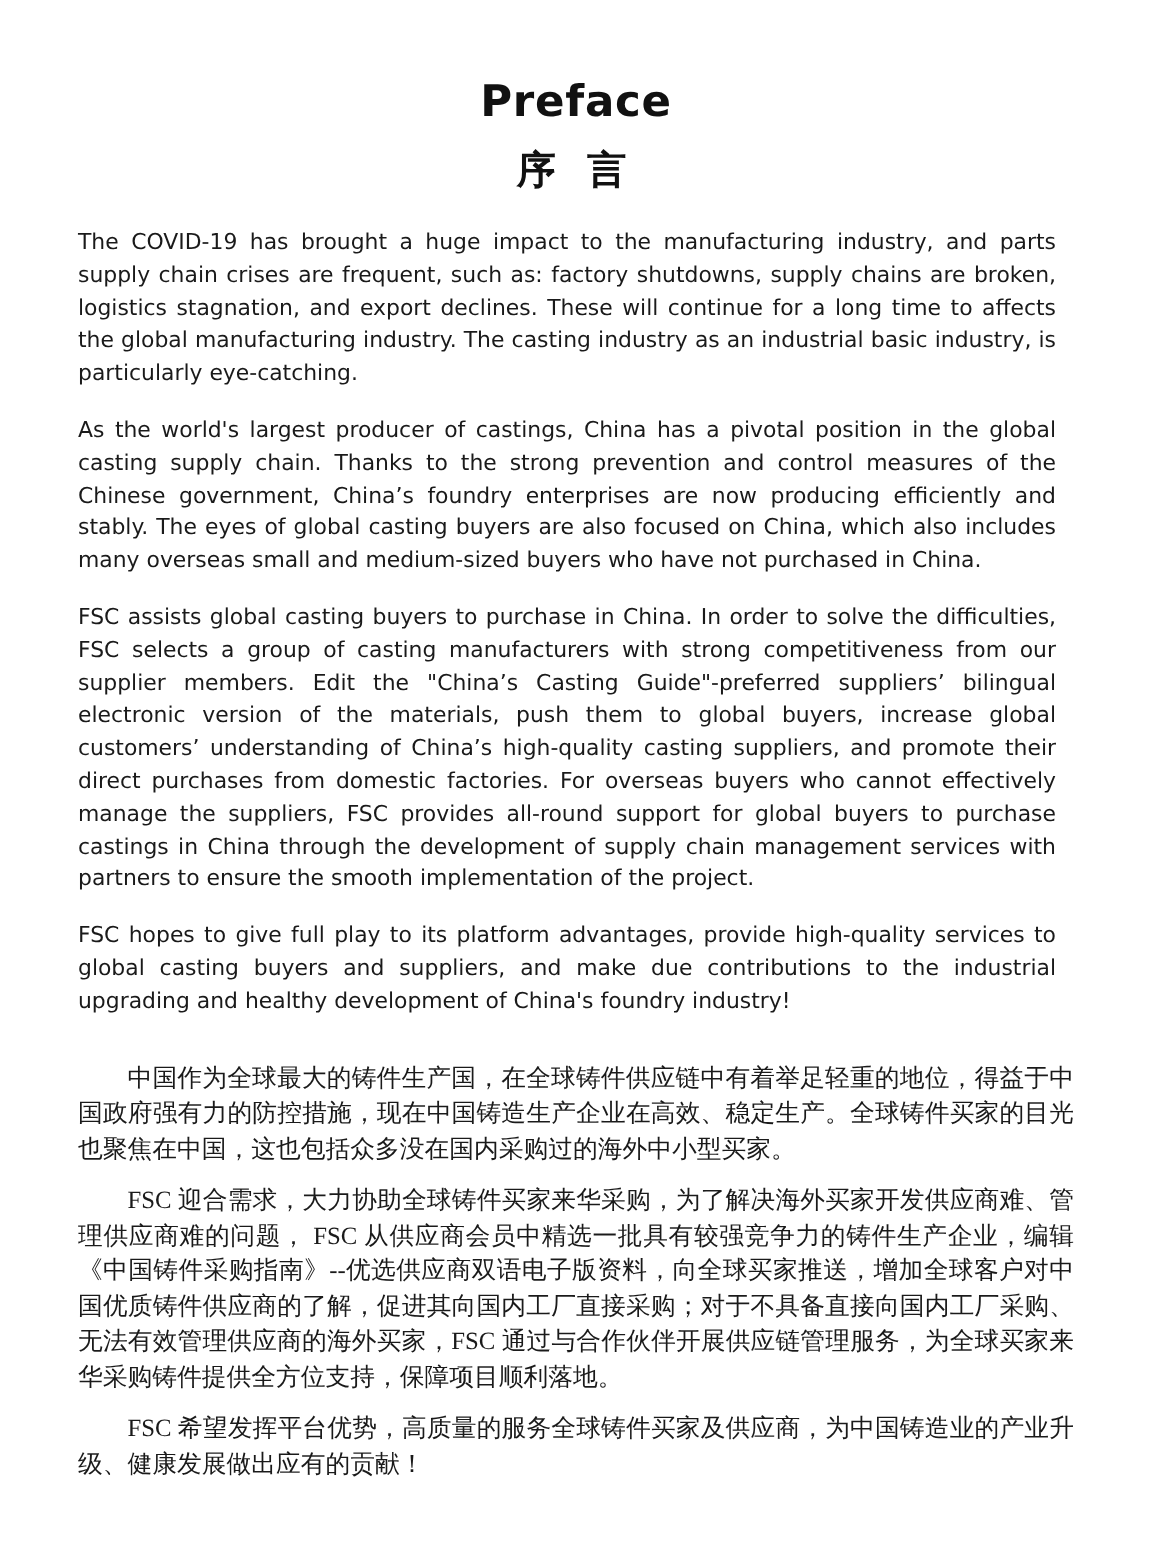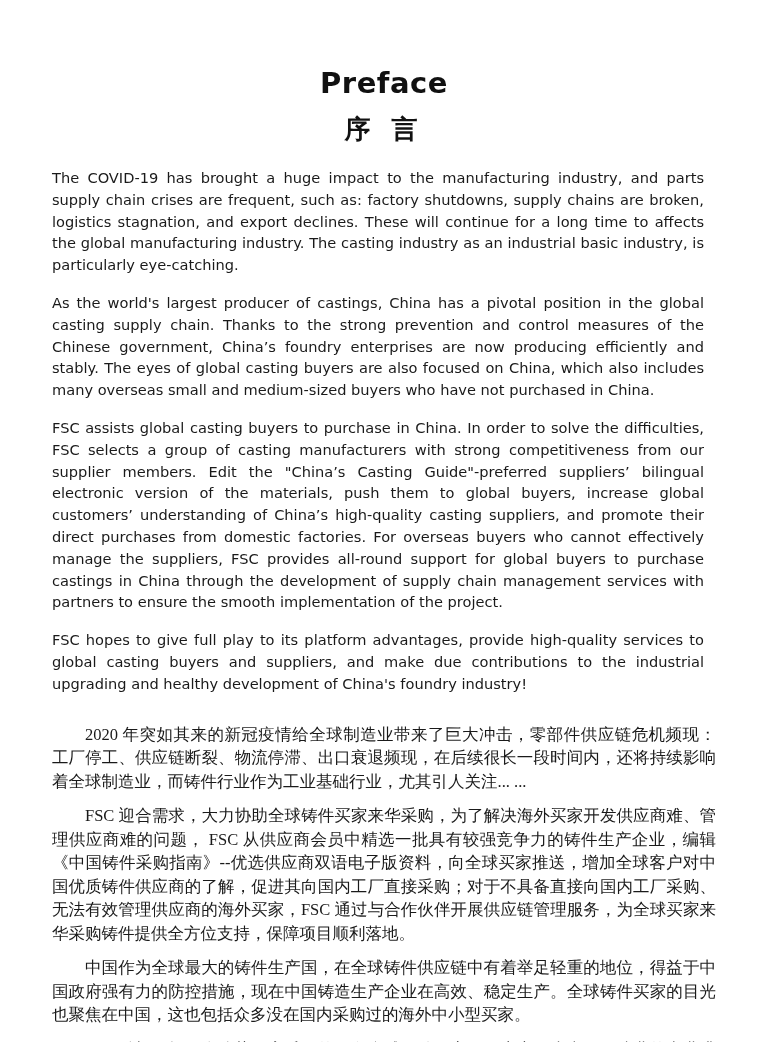--- a/index.html
+++ b/index.html
@@ -15,21 +15,21 @@
     box-sizing: border-box;
     padding: 50px 52px 40px 52px;
     overflow: hidden;
     color: #1a1a1a;
   }
   .title-en {
     font-family: "DejaVu Sans", "Liberation Sans", sans-serif;
     font-size: 29px;
     font-weight: 700;
     text-align: center;
-    margin: 16px 0 2px 0;
+    margin: 0 0 2px 0;
     letter-spacing: 0.5px;
     color: #111111;
   }
   .title-zh {
     font-family: "DejaVu Sans", "Liberation Sans", sans-serif;
     font-size: 26px;
     font-weight: 700;
     text-align: center;
     margin: 12px 0 20px 0;
     letter-spacing: 6px;
@@ -64,18 +64,17 @@
   <h2 class="title-zh">序 言</h2>
 
   <div class="en-section">
     <p>The COVID-19 has brought a huge impact to the manufacturing industry, and parts supply chain crises are frequent, such as: factory shutdowns, supply chains are broken, logistics stagnation, and export declines. These will continue for a long time to affects the global manufacturing industry. The casting industry as an industrial basic industry, is particularly eye-catching.</p>
     <p>As the world's largest producer of castings, China has a pivotal position in the global casting supply chain. Thanks to the strong prevention and control measures of the Chinese government, China’s foundry enterprises are now producing efficiently and stably. The eyes of global casting buyers are also focused on China, which also includes many overseas small and medium-sized buyers who have not purchased in China.</p>
     <p>FSC assists global casting buyers to purchase in China. In order to solve the difficulties, FSC selects a group of casting manufacturers with strong competitiveness from our supplier members. Edit the "China’s Casting Guide"-preferred suppliers’ bilingual electronic version of the materials, push them to global buyers, increase global customers’ understanding of China’s high-quality casting suppliers, and promote their direct purchases from domestic factories. For overseas buyers who cannot effectively manage the suppliers, FSC provides all-round support for global buyers to purchase castings in China through the development of supply chain management services with partners to ensure the smooth implementation of the project.</p>
     <p>FSC hopes to give full play to its platform advantages, provide high-quality services to global casting buyers and suppliers, and make due contributions to the industrial upgrading and healthy development of China's foundry industry!</p>
   </div>
 
   <div class="zh-section">
-    <p>2020 年突如其来的新冠疫情给全球制造业带来了巨大冲击，零部件供应链危机频现：工厂停工、供应链断裂、物流停滞、出口衰退频现，在后续很长一段时间内，还将持续影响着全球制造业，而铸件行业作为工业基础行业，尤其引人关注... ...</p>
+    <p>中国作为全球最大的铸件生产国，在全球铸件供应链中有着举足轻重的地位，得益于中国政府强有力的防控措施，现在中国铸造生产企业在高效、稳定生产。全球铸件买家的目光也聚焦在中国，这也包括众多没在国内采购过的海外中小型买家。</p>
     <p>FSC 迎合需求，大力协助全球铸件买家来华采购，为了解决海外买家开发供应商难、管理供应商难的问题， FSC 从供应商会员中精选一批具有较强竞争力的铸件生产企业，编辑《中国铸件采购指南》--优选供应商双语电子版资料，向全球买家推送，增加全球客户对中国优质铸件供应商的了解，促进其向国内工厂直接采购；对于不具备直接向国内工厂采购、无法有效管理供应商的海外买家，FSC 通过与合作伙伴开展供应链管理服务，为全球买家来华采购铸件提供全方位支持，保障项目顺利落地。</p>
-    <p>中国作为全球最大的铸件生产国，在全球铸件供应链中有着举足轻重的地位，得益于中国政府强有力的防控措施，现在中国铸造生产企业在高效、稳定生产。全球铸件买家的目光也聚焦在中国，这也包括众多没在国内采购过的海外中小型买家。</p>
     <p>FSC 希望发挥平台优势，高质量的服务全球铸件买家及供应商，为中国铸造业的产业升级、健康发展做出应有的贡献！</p>
   </div>
 </div>
 
 </body></html>

